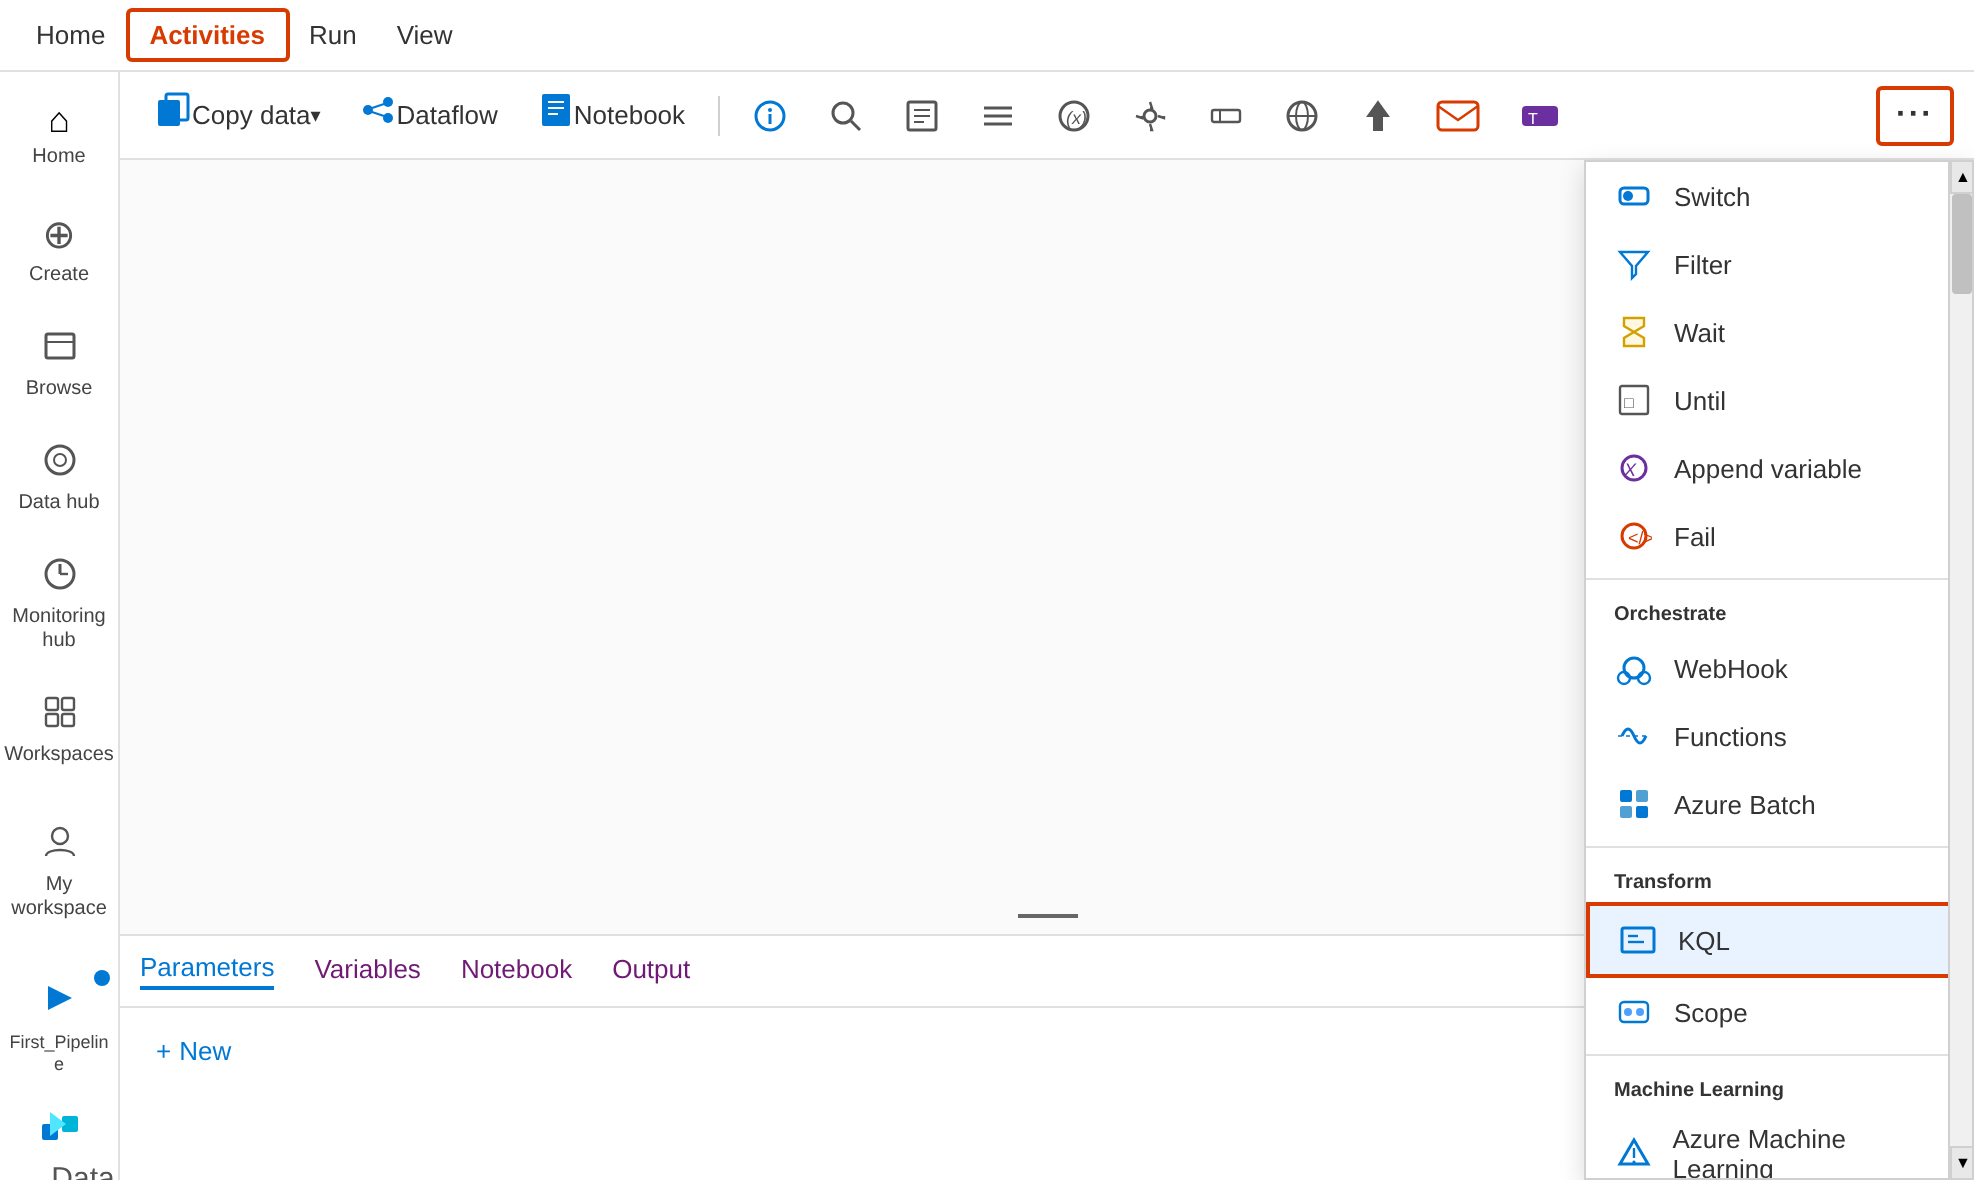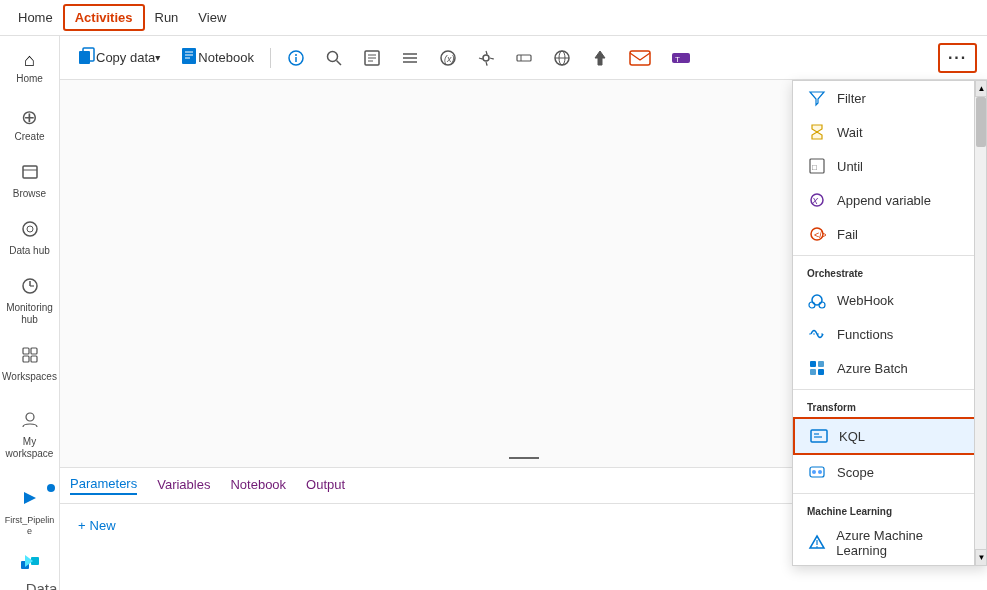--- a/index.html
+++ b/index.html
@@ -188,20 +188,32 @@
                 <rect x="1" y="4" width="11" height="13" rx="1" fill="#0078d4"></rect>
                 <rect x="5" y="1" width="11" height="13" rx="1" fill="none" stroke="#0078d4" stroke-width="1.5"></rect>
               </svg>
           </span>
           <span>Copy data</span>
           <span style="font-size:10px;">▾</span>
         </div>
         <div class="tb-btn">
           <span class="tb-icon">
             <svg width="18" height="18" viewBox="0 0 18 18">
+                <circle cx="4" cy="9" r="2.5" fill="#0078d4"></circle>
+                <circle cx="14" cy="5" r="2.5" fill="#0078d4"></circle>
+                <circle cx="14" cy="13" r="2.5" fill="#0078d4"></circle>
+                <line x1="6" y1="8" x2="12" y2="6" stroke="#0078d4" stroke-width="1"></line>
+                <line x1="6" y1="10" x2="12" y2="12" stroke="#0078d4" stroke-width="1"></line>
+              </svg>
+          </span>
+          <span>Dataflow</span>
+        </div>
+        <div class="tb-btn">
+          <span class="tb-icon">
+            <svg width="18" height="18" viewBox="0 0 18 18">
                 <rect x="2" y="1" width="14" height="16" rx="1" fill="#0078d4"></rect>
                 <line x1="5" y1="5" x2="13" y2="5" stroke="#fff" stroke-width="1"></line>
                 <line x1="5" y1="8" x2="13" y2="8" stroke="#fff" stroke-width="1"></line>
                 <line x1="5" y1="11" x2="10" y2="11" stroke="#fff" stroke-width="1"></line>
               </svg>
           </span>
           <span>Notebook</span>
         </div>
         <div class="tb-separator"></div>
 
@@ -284,20 +296,29 @@
         <div style="flex:1"></div>
         <div class="tb-btn more">
           <span style="font-size:16px; font-weight:bold; letter-spacing:1px;">···</span>
         </div>
 
         <div class="dropdown-menu" style="position: absolute; top: 44px; right: 0px; width: 195px; max-height: 510px; overflow: hidden; z-index: 1000;">
 
           <div class="dropdown-item">
             <span class="dropdown-icon">
               <svg width="18" height="18" viewBox="0 0 18 18">
+                  <rect x="2" y="5" width="14" height="8" rx="2" stroke="#0078d4" stroke-width="1.5" fill="none"></rect>
+                  <circle cx="6" cy="9" r="2.5" fill="#0078d4"></circle>
+                </svg>
+            </span>
+            <span>Switch</span>
+          </div>
+          <div class="dropdown-item">
+            <span class="dropdown-icon">
+              <svg width="18" height="18" viewBox="0 0 18 18">
                   <path d="M2 3 L8 10 L8 16 L10 14 L10 10 L16 3 Z" stroke="#0078d4" stroke-width="1.2" fill="none"></path>
                 </svg>
             </span>
             <span>Filter</span>
           </div>
           <div class="dropdown-item">
             <span class="dropdown-icon">
               <svg width="18" height="18" viewBox="0 0 18 18">
                   <path d="M4 2 L14 2 L14 6 L9 9 L14 12 L14 16 L4 16 L4 12 L9 9 L4 6 Z" stroke="#d4a000" stroke-width="1.2" fill="#fff8e0"></path>
                 </svg>

